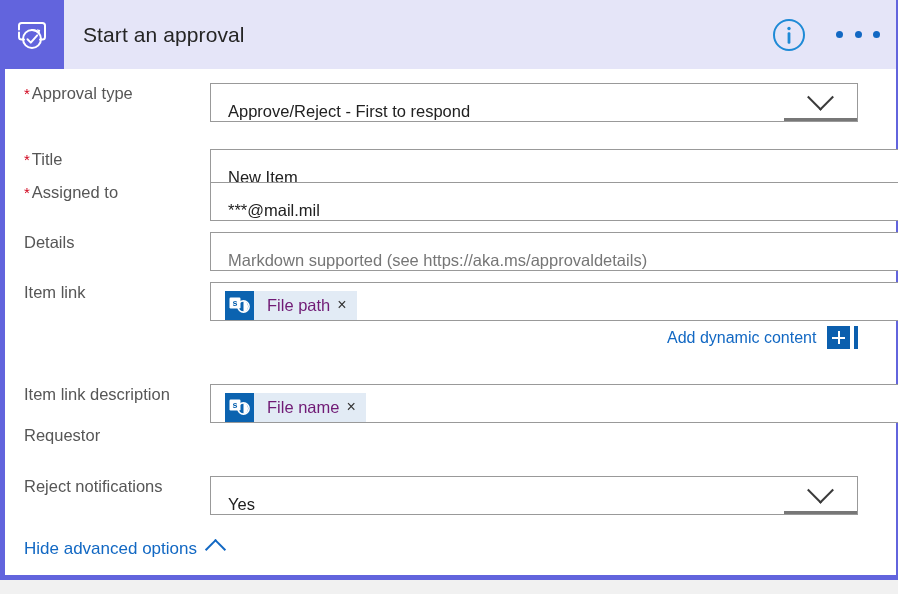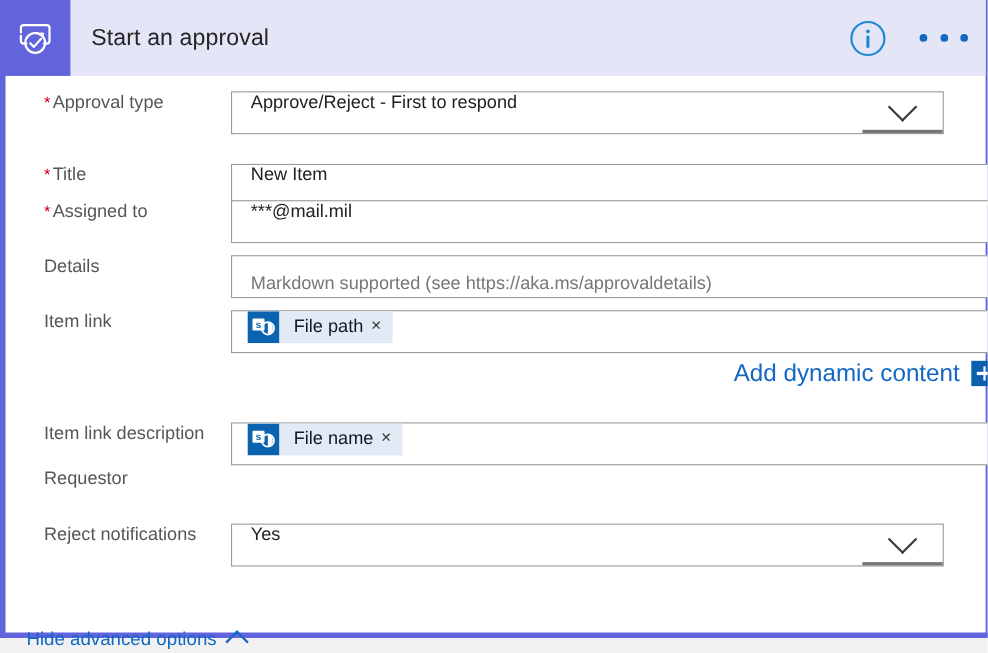--- a/index.html
+++ b/index.html
@@ -89,41 +89,41 @@
   }
   .row {
     position: absolute;
     left: 0;
     display: flex;
     align-items: flex-start;
   }
   .label {
     width: 205px;
     flex: 0 0 auto;
-    padding-left: 35px;
+    padding-left: 19px;
     box-sizing: border-box;
     font-size: 16.5px;
     color: #565656;
     line-height: 20px;
     white-space: nowrap;
   }
   .req-star {
     color: #d0021b;
     font-size: 15px;
     margin-right: 2px;
   }
 
   .field {
     position: relative;
     box-sizing: border-box;
     border: 1px solid #999999;
     background: #ffffff;
     height: 39px;
     display: flex;
-    align-items: flex-start;
+    align-items: flex-end;
   }
   .field.w-wide { width: 748px; }
   .field.w-dropdown { width: 648px; }
 
   .field-text {
     font-size: 16.5px;
     color: #212121;
     padding-left: 17px;
     white-space: nowrap;
   }
@@ -163,40 +163,40 @@
     cursor: pointer;
   }
   .chip-icon {
     width: 29px;
     height: 29px;
     flex: 0 0 auto;
     display: block;
   }
   .chip-label {
     font-size: 16.5px;
-    color: #0f172a;
+    color: #701a75;
     padding: 0 7px 0 13px;
     white-space: nowrap;
   }
   .chip-x {
     font-size: 16px;
     color: #333333;
     line-height: 1;
     padding: 0 4px 2px 0;
     cursor: pointer;
   }
 
   
   .adc-row {
     position: absolute;
     display: flex;
     align-items: center;
   }
   .adc-link {
-    font-size: 22px;
+    font-size: 16px;
     color: #1268c3;
     white-space: nowrap;
     cursor: pointer;
   }
   .adc-plus {
     width: 23px;
     height: 23px;
     margin-left: 11px;
     background: #0b5fae;
     position: relative;
@@ -216,23 +216,22 @@
     background: #0b5fae;
     margin-left: 4px;
     flex: 0 0 auto;
   }
 
   
   .hide-adv {
     position: absolute;
     left: 19px;
     display: flex;
-    align-items: flex-end;
-    cursor: pointer;
-    margin-top: 32px;
+    align-items: flex-start;
+    cursor: pointer;
   }
   .hide-adv-text {
     font-size: 17px;
     color: #1268c3;
     white-space: nowrap;
   }
   .chev-up {
     display: block;
     width: 13px;
     height: 13px;

